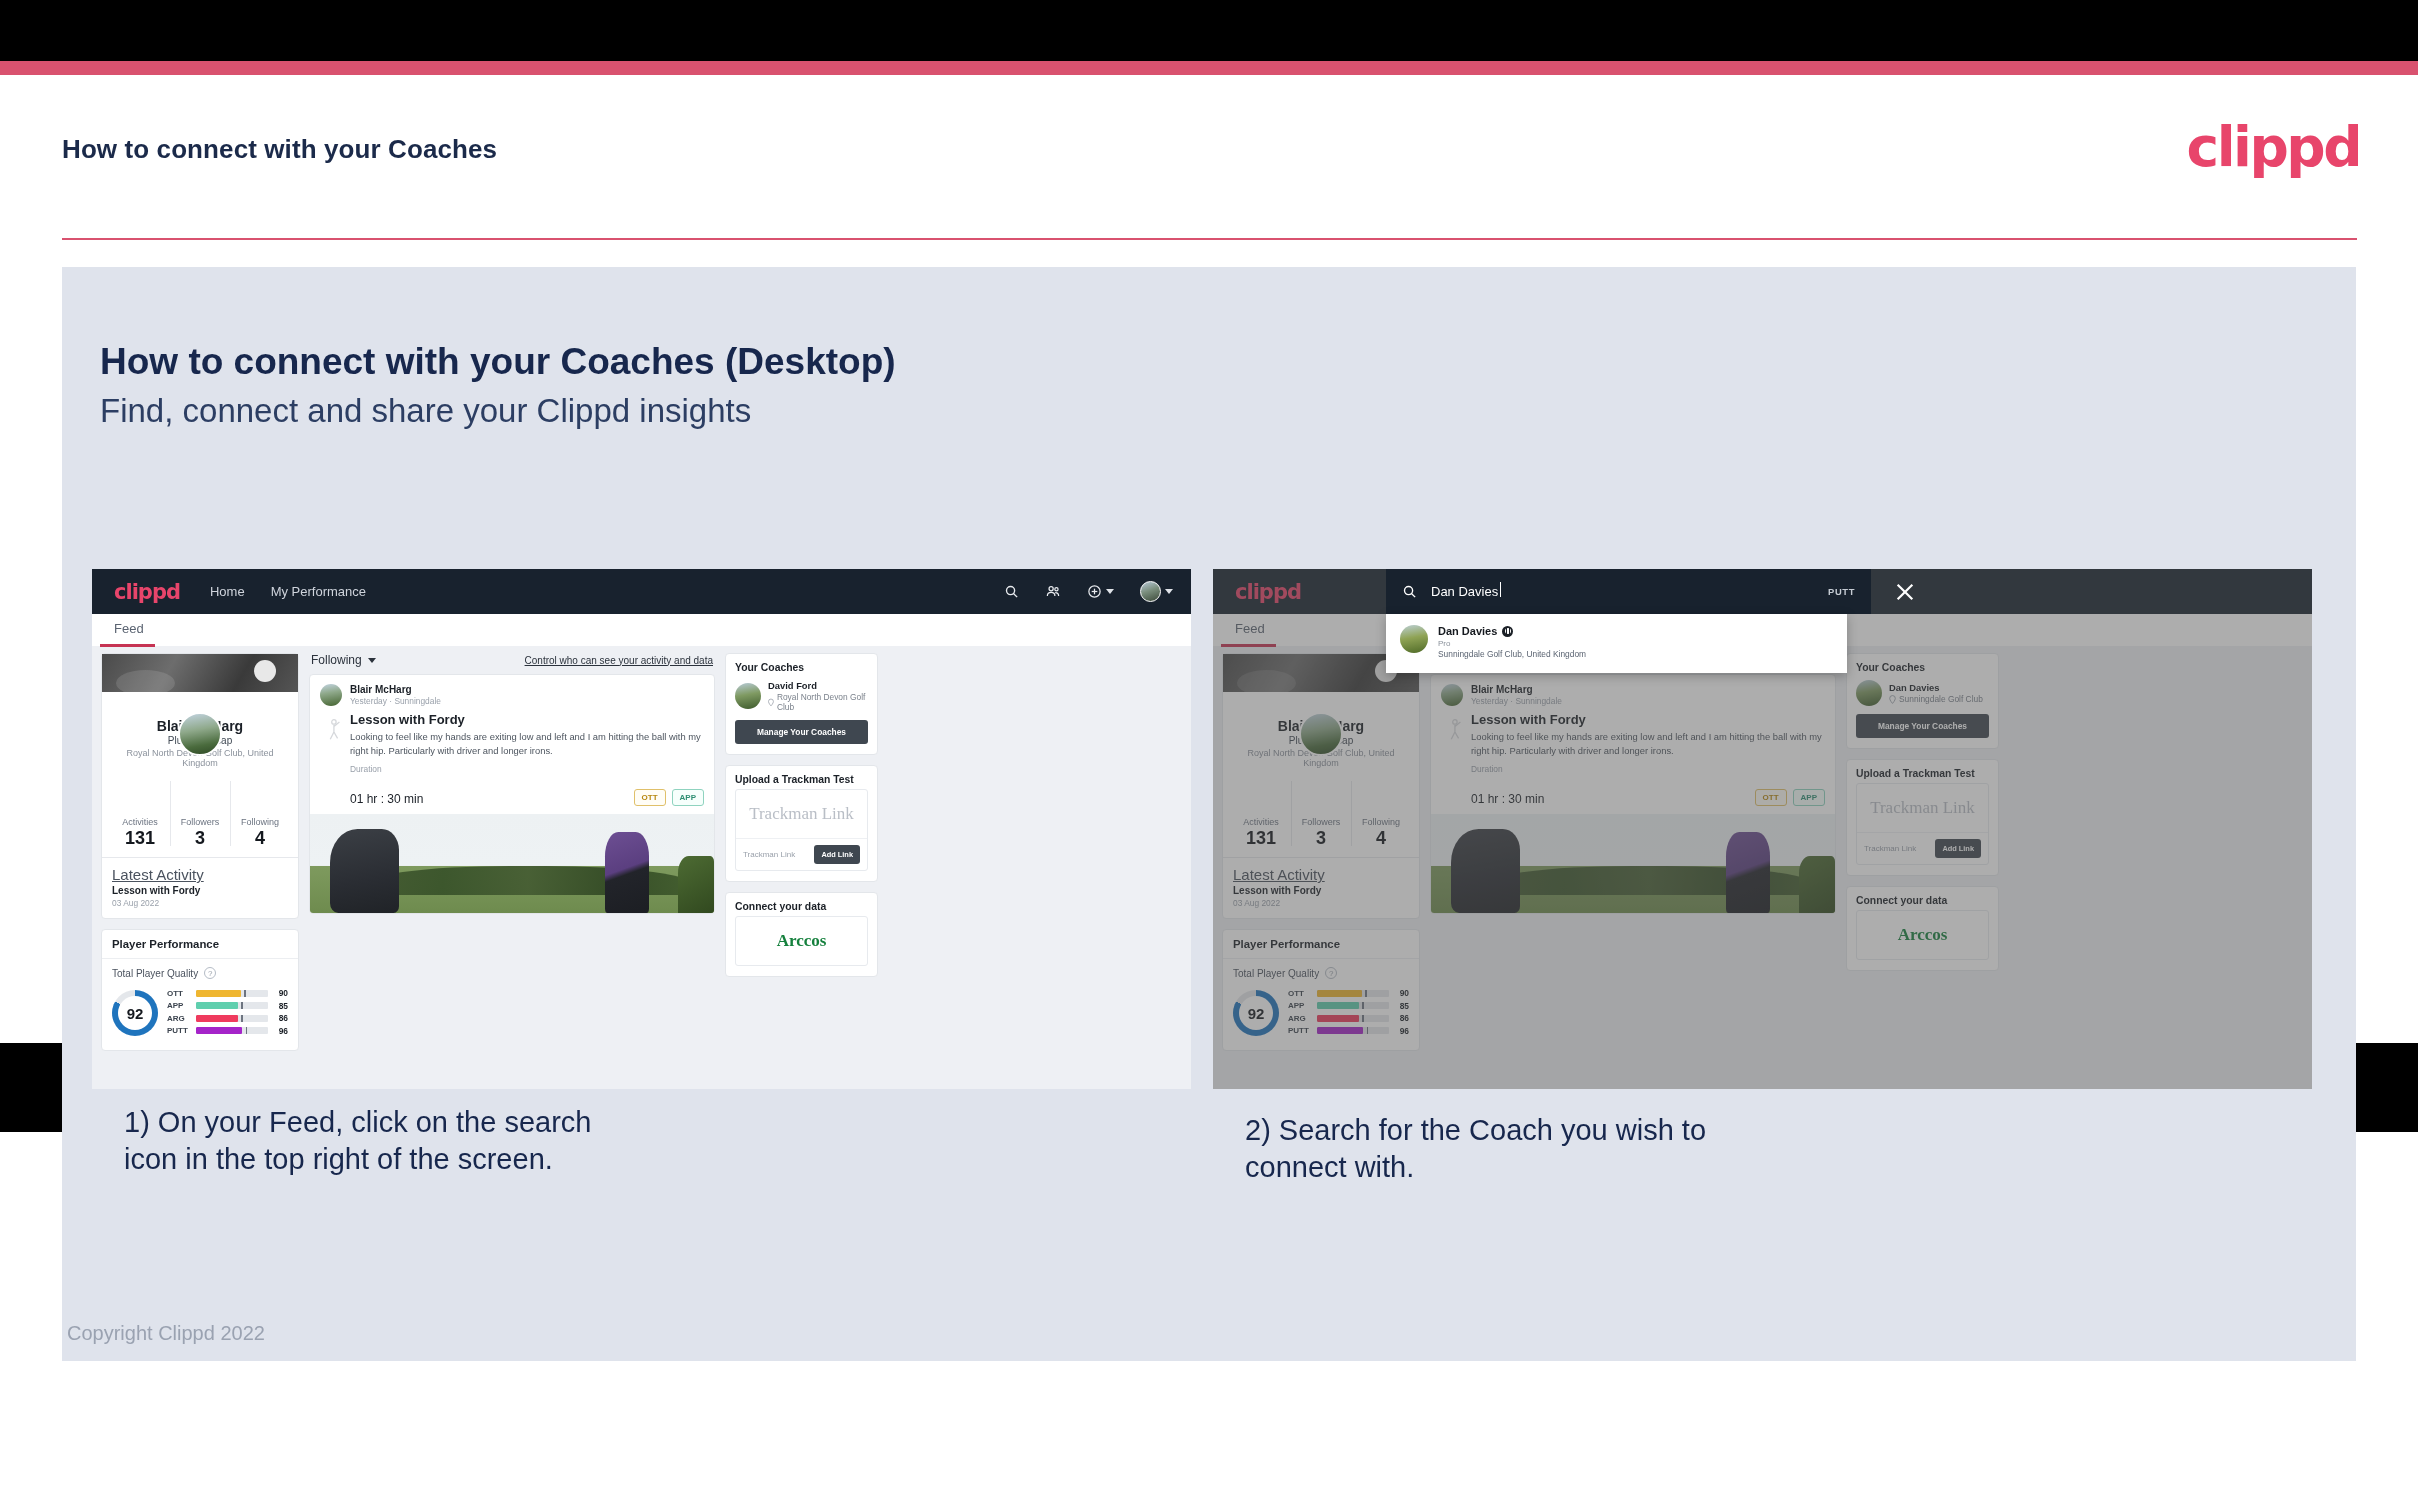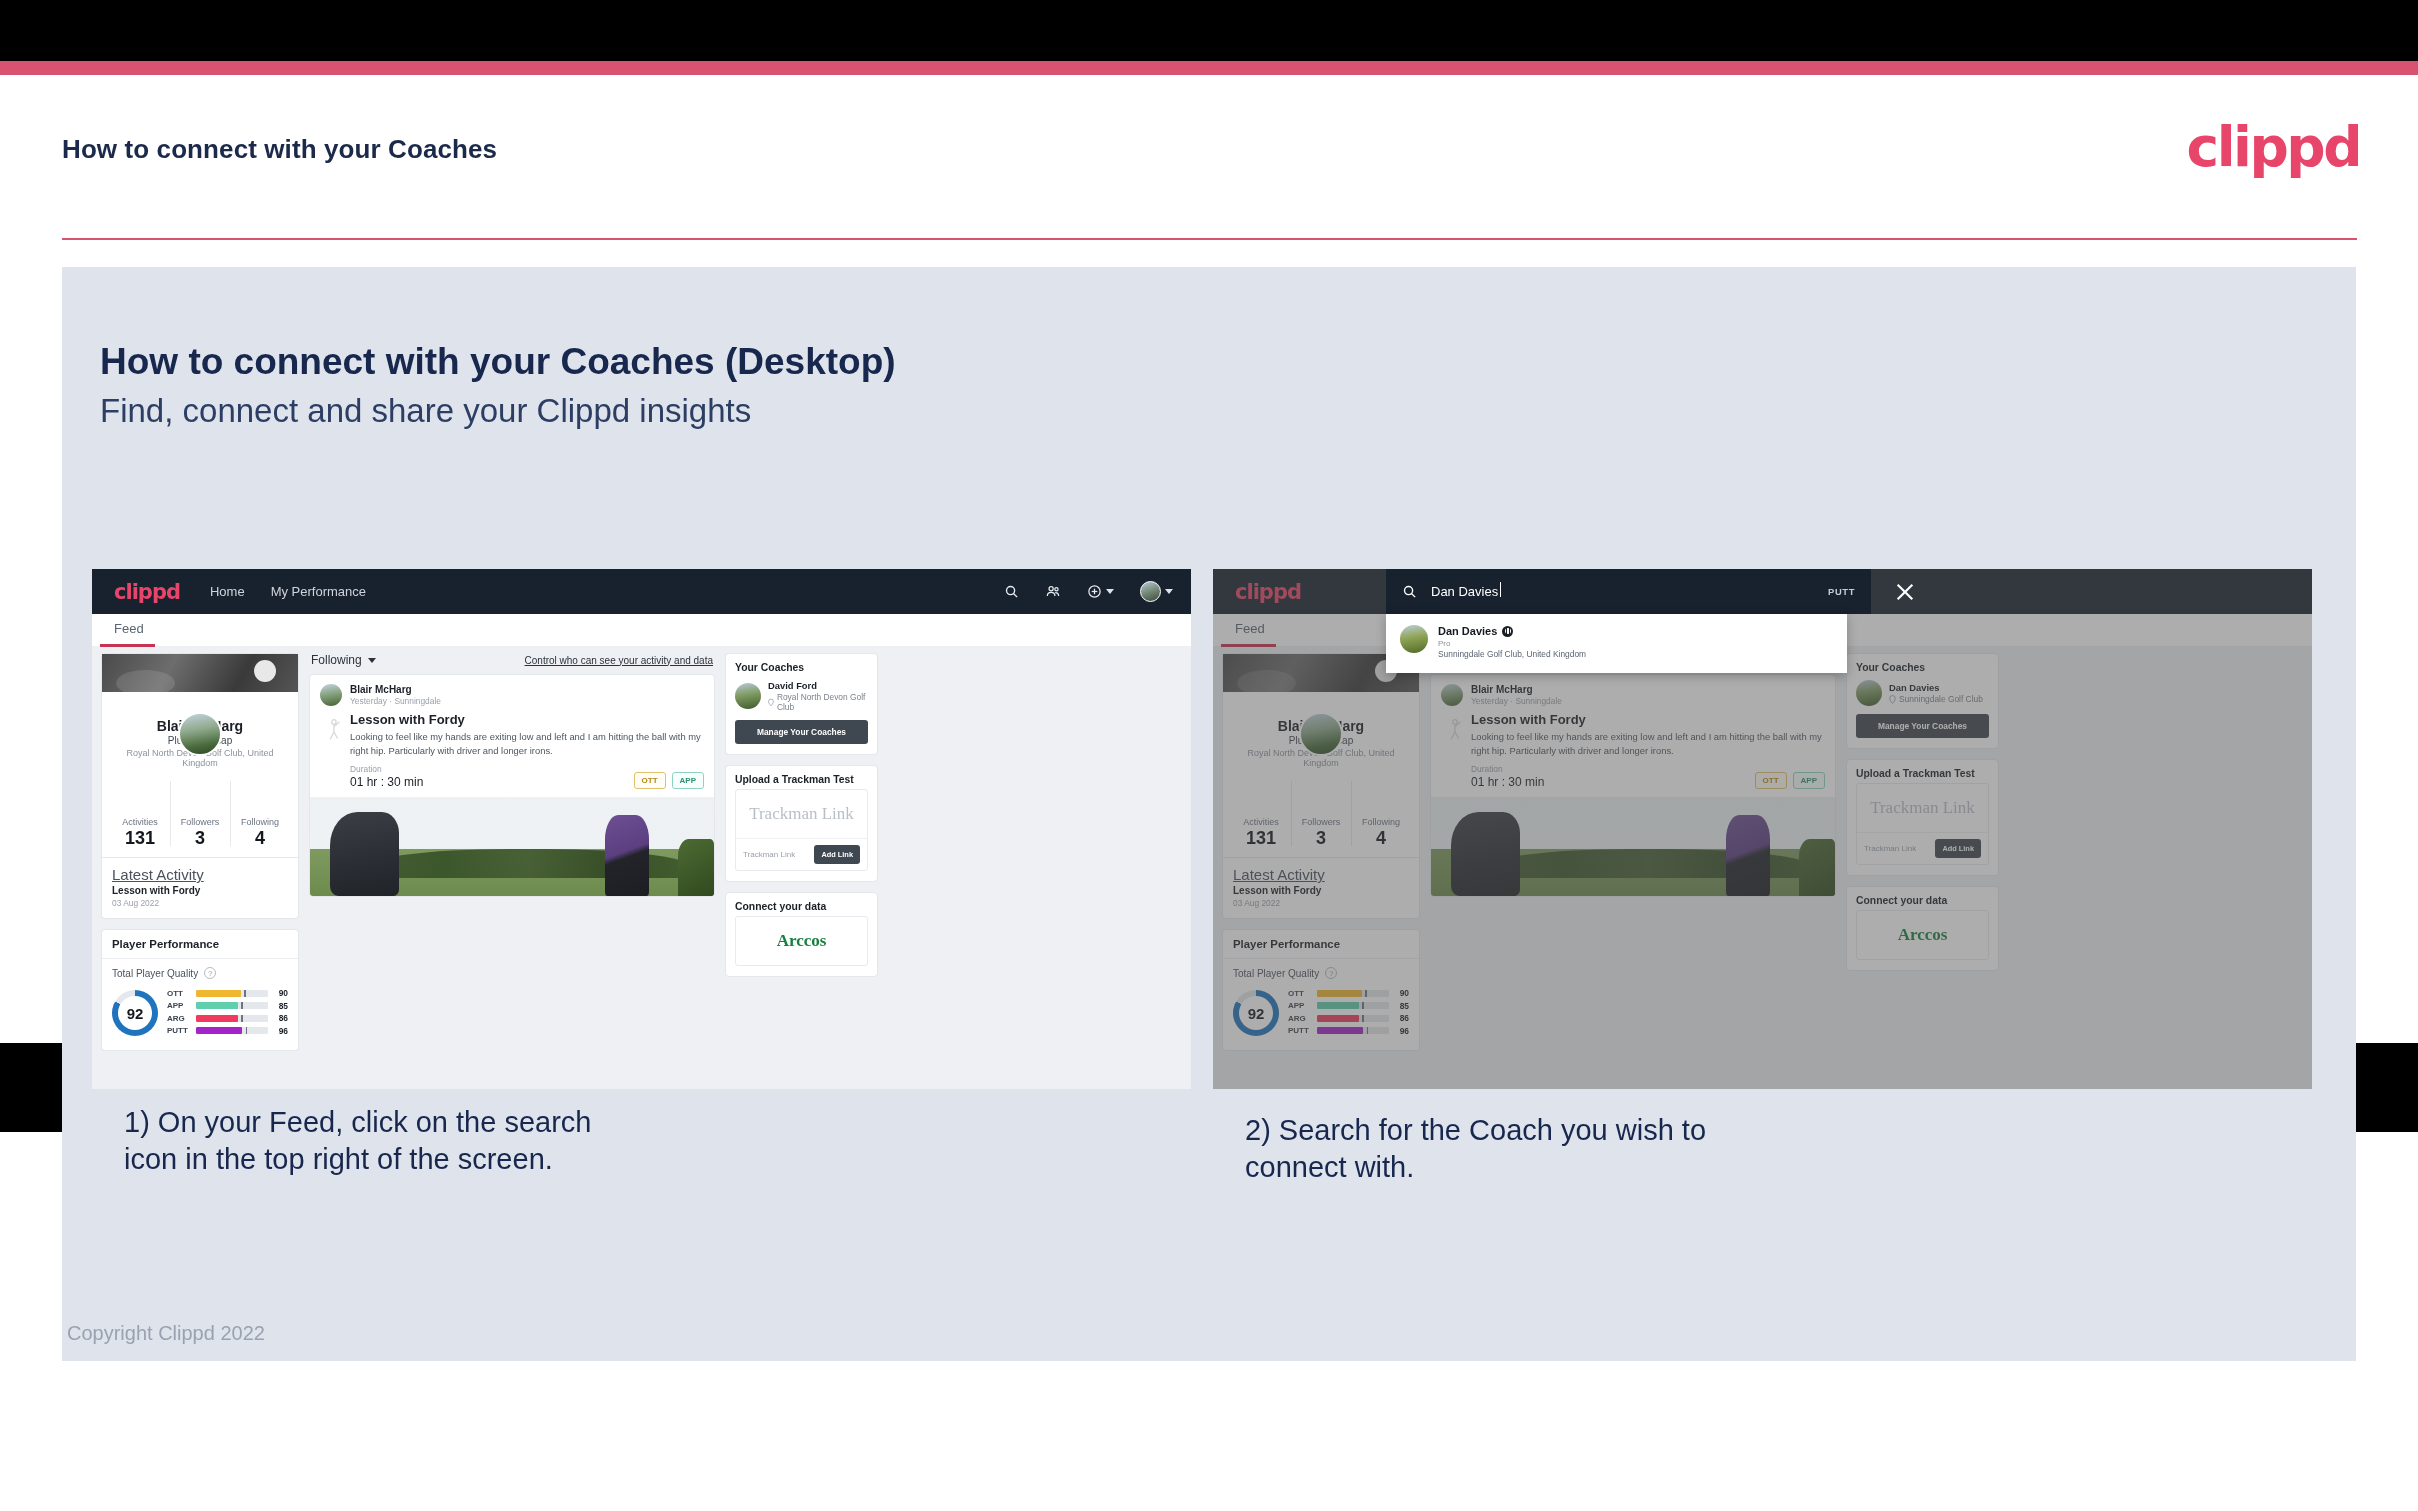--- a/index.html
+++ b/index.html
@@ -170,21 +170,21 @@
     width:22px;height:22px;border-radius:50%;
     background:linear-gradient(170deg,#c3d4e2 0%,#8fa98b 40%,#44632f 100%);
   }
   .ph-name { font-size:10px; font-weight:700; color:#1b2027; }
   .ph-meta { font-size:8.4px; color:#9aa1ab; margin-top:1px; }
   .post-body { padding:2px 10px 8px 40px; position:relative; }
   .swing-ico { position:absolute; left:12px; top:8px; width:22px; height:28px; opacity:.25; }
   .post-title { font-size:13px; font-weight:700; color:#1b2027; }
   .post-text { font-size:9.4px; color:#4d555f; line-height:1.45; margin-top:3px; }
   .dur-label { font-size:8.4px; color:#9aa1ab; margin-top:7px; }
-  .dur-value { font-size:12px; color:#1b2027; margin-top:1px; }
+  .dur-value { font-size:12px; color:#1b2027; margin-top:18px; }
   .tags { position:absolute; right:10px; bottom:8px; display:flex; gap:6px; }
   .tag { font-size:8px; font-weight:700; padding:3px 7px; border-radius:3px; }
   .tag-ott { color:#b7870f; border:1px solid #e0c06a; background:#fffdf6; }
   .tag-app { color:#2e8f73; border:1px solid #8fd3bf; background:#f6fffc; }
   .post-photo {
     height:99px;
     background:
       linear-gradient(to bottom, #edf1f3 0%, #eef2f4 52%, #7e9a5e 53%, #6e8b4e 100%);
     position:relative; overflow:hidden;
   }

